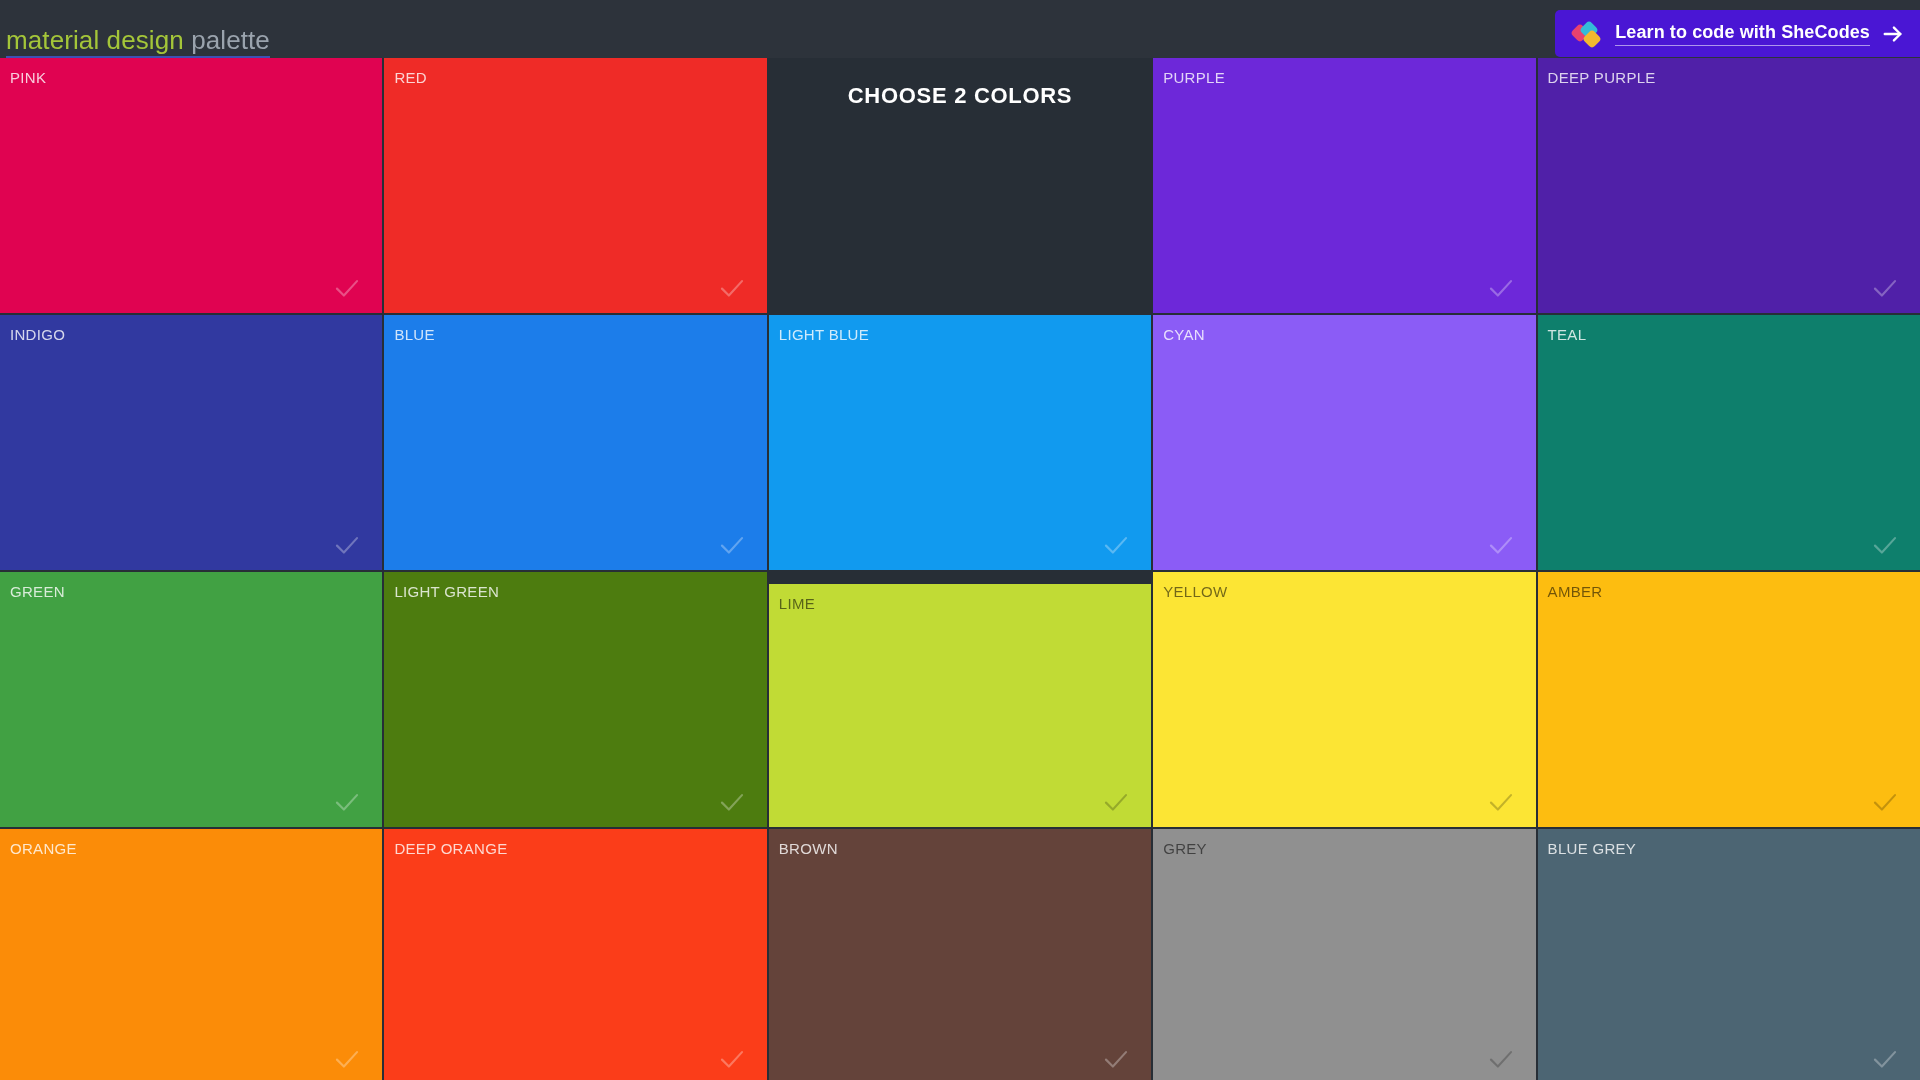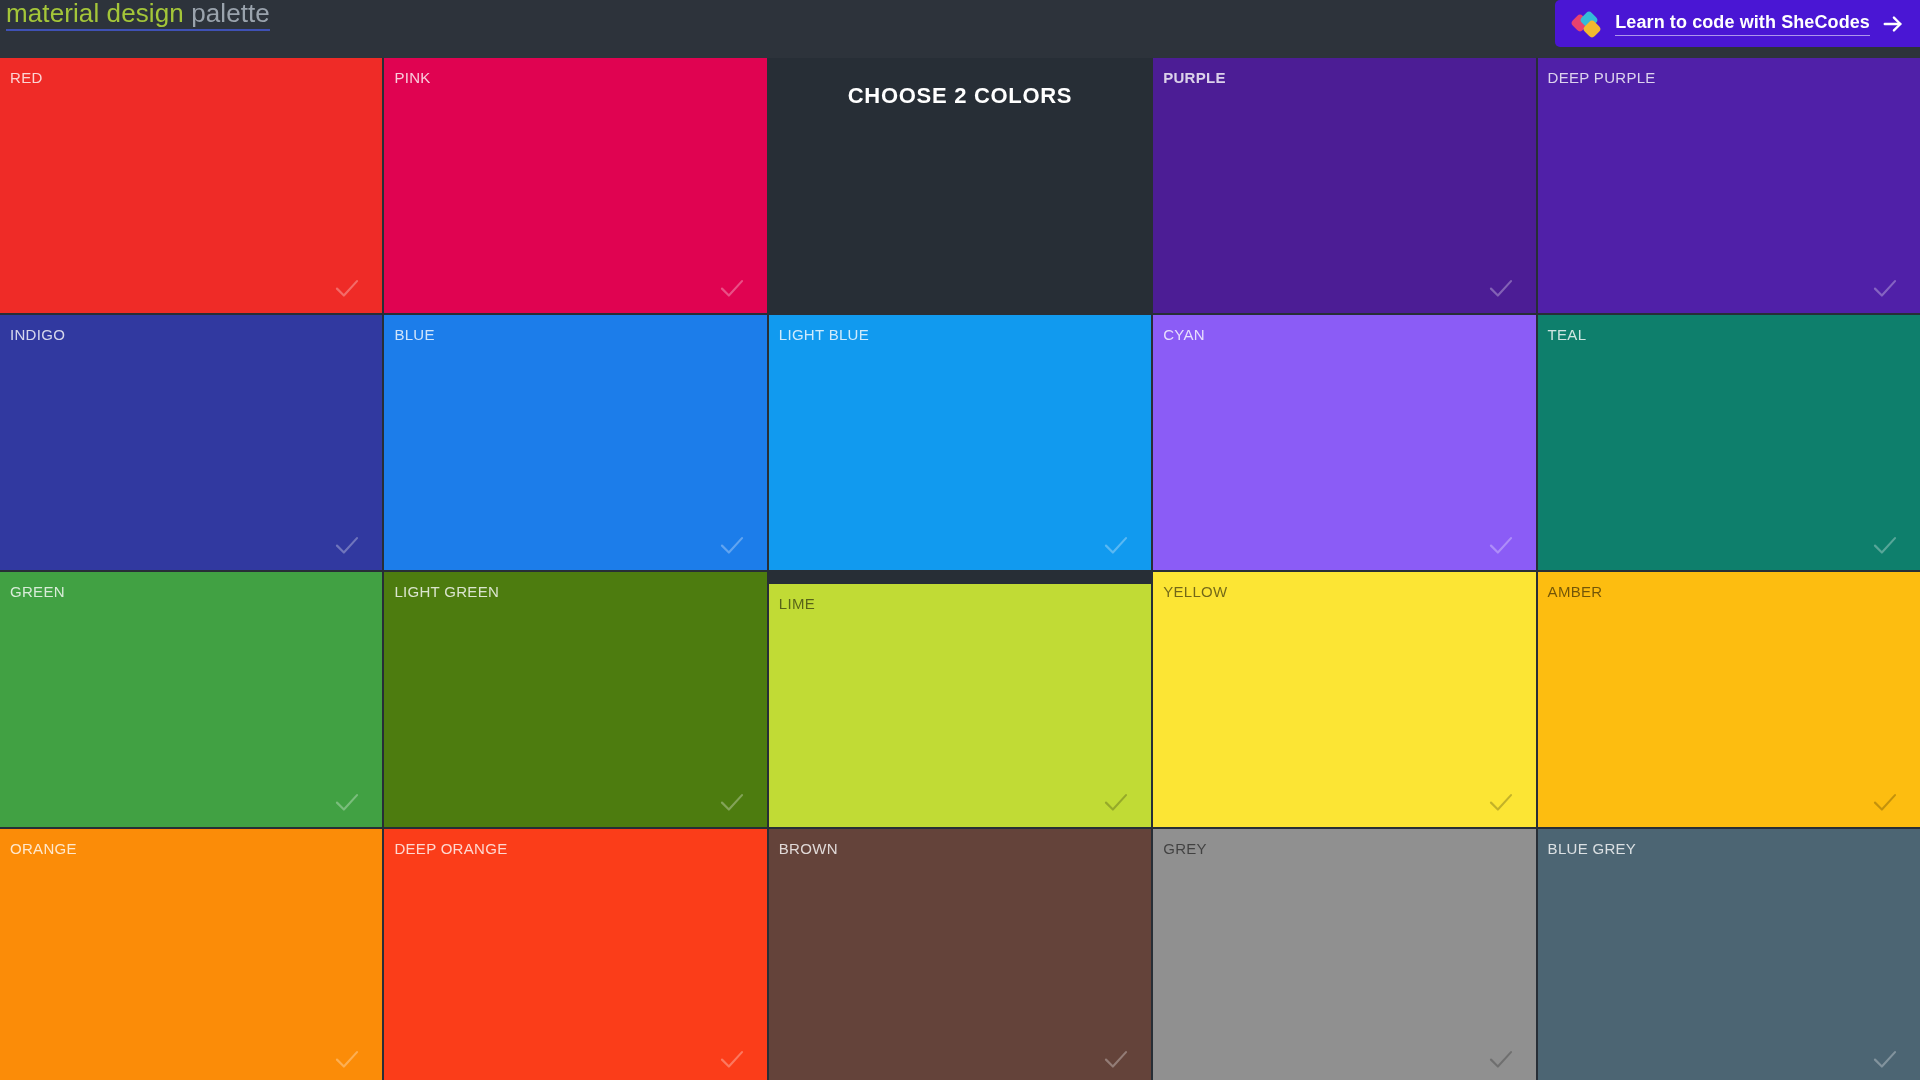--- a/index.html
+++ b/index.html
@@ -9,38 +9,38 @@
     overflow:hidden;
     background:#272e36;
     font-family:"Liberation Sans", sans-serif;
   }
 
   
   #header {
     position:relative;
     width:1920px; height:58px;
     background:#2d333b;
-    display:flex; align-items:flex-start;
+    display:flex; align-items:flex-end;
   }
   #logo {
     margin-left:6px;
     font-size:26px;
     font-weight:400;
     letter-spacing:0.1px;
     line-height:1;
     white-space:nowrap;
     border-bottom:2px solid #3f51b5;
     padding-bottom:3px;
   }
   #logo .lg-a { color:#a4c639; }
   #logo .lg-b { color:#9aa3ad; }
 
   #shecodes-banner {
     position:absolute;
-    right:0; top:0;
+    right:0; top:10px;
     height:47px;
     background:#4a16d4;
     border-radius:5px 0 0 5px;
     display:flex; align-items:center;
     padding:0 16px 0 18px;
     gap:12px;
     cursor:pointer;
   }
   #shecodes-logo { width:30px; height:26px; position:relative; flex:0 0 auto; }
   #shecodes-logo span {
@@ -132,40 +132,40 @@
       <svg viewBox="0 0 24 24" fill="none" stroke="currentColor" stroke-width="2.6" stroke-linecap="round" stroke-linejoin="round">
         <line x1="3" y1="12" x2="20" y2="12"></line>
         <polyline points="13,5 20,12 13,19"></polyline>
       </svg>
     </div>
   </div>
 
 </div>
 
 <div id="palette">
+    <div class="tile" style="background: rgb(224, 3, 81);">
+      <div class="tile-label">PINK</div>
+      <div class="tile-check">
+        <svg viewBox="0 0 24 24" fill="none" stroke="#ffffff" stroke-width="1.7" stroke-linecap="round" stroke-linejoin="round">
+          <polyline points="4,12.5 9.5,18 20,6.5"></polyline>
+        </svg>
+      </div>
+    </div>
     <div class="tile" style="background: rgb(239, 43, 39);">
       <div class="tile-label">RED</div>
       <div class="tile-check">
         <svg viewBox="0 0 24 24" fill="none" stroke="#ffffff" stroke-width="1.7" stroke-linecap="round" stroke-linejoin="round">
           <polyline points="4,12.5 9.5,18 20,6.5"></polyline>
         </svg>
       </div>
     </div>
-    <div class="tile" style="background: rgb(224, 3, 81);">
-      <div class="tile-label">PINK</div>
-      <div class="tile-check">
-        <svg viewBox="0 0 24 24" fill="none" stroke="#ffffff" stroke-width="1.7" stroke-linecap="round" stroke-linejoin="round">
-          <polyline points="4,12.5 9.5,18 20,6.5"></polyline>
-        </svg>
-      </div>
-    </div>
     <div class="tile choose" style="background: rgb(39, 46, 54);">
       <div id="choose-text">CHOOSE 2 COLORS</div>
     </div>
-    <div class="tile" style="background: #4c1d95; font-weight: bold;">
+    <div class="tile" style="background: #6d28d9;">
       <div class="tile-label">PURPLE</div>
       <div class="tile-check">
         <svg viewBox="0 0 24 24" fill="none" stroke="#ffffff" stroke-width="1.7" stroke-linecap="round" stroke-linejoin="round">
           <polyline points="4,12.5 9.5,18 20,6.5"></polyline>
         </svg>
       </div>
     </div>
     <div class="tile" style="background: rgb(80, 32, 168);">
       <div class="tile-label">DEEP PURPLE</div>
       <div class="tile-check">

